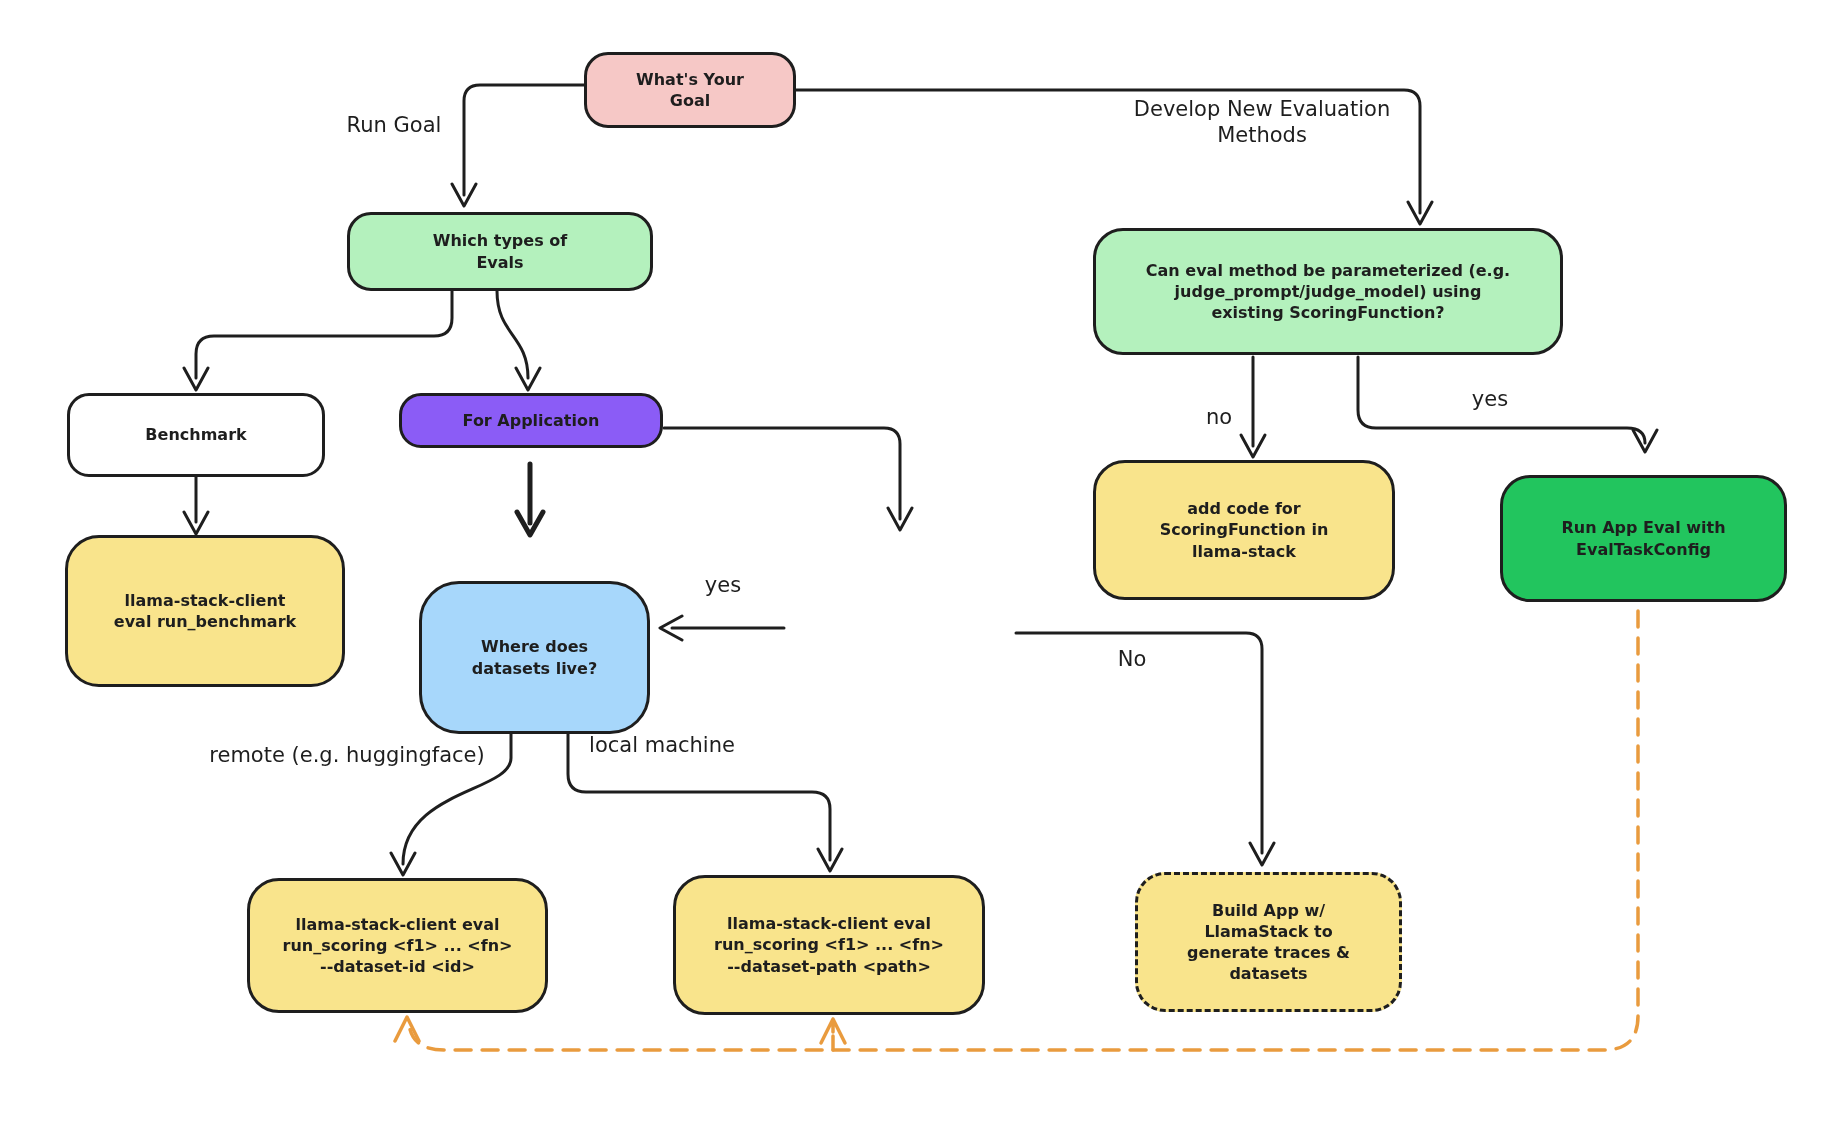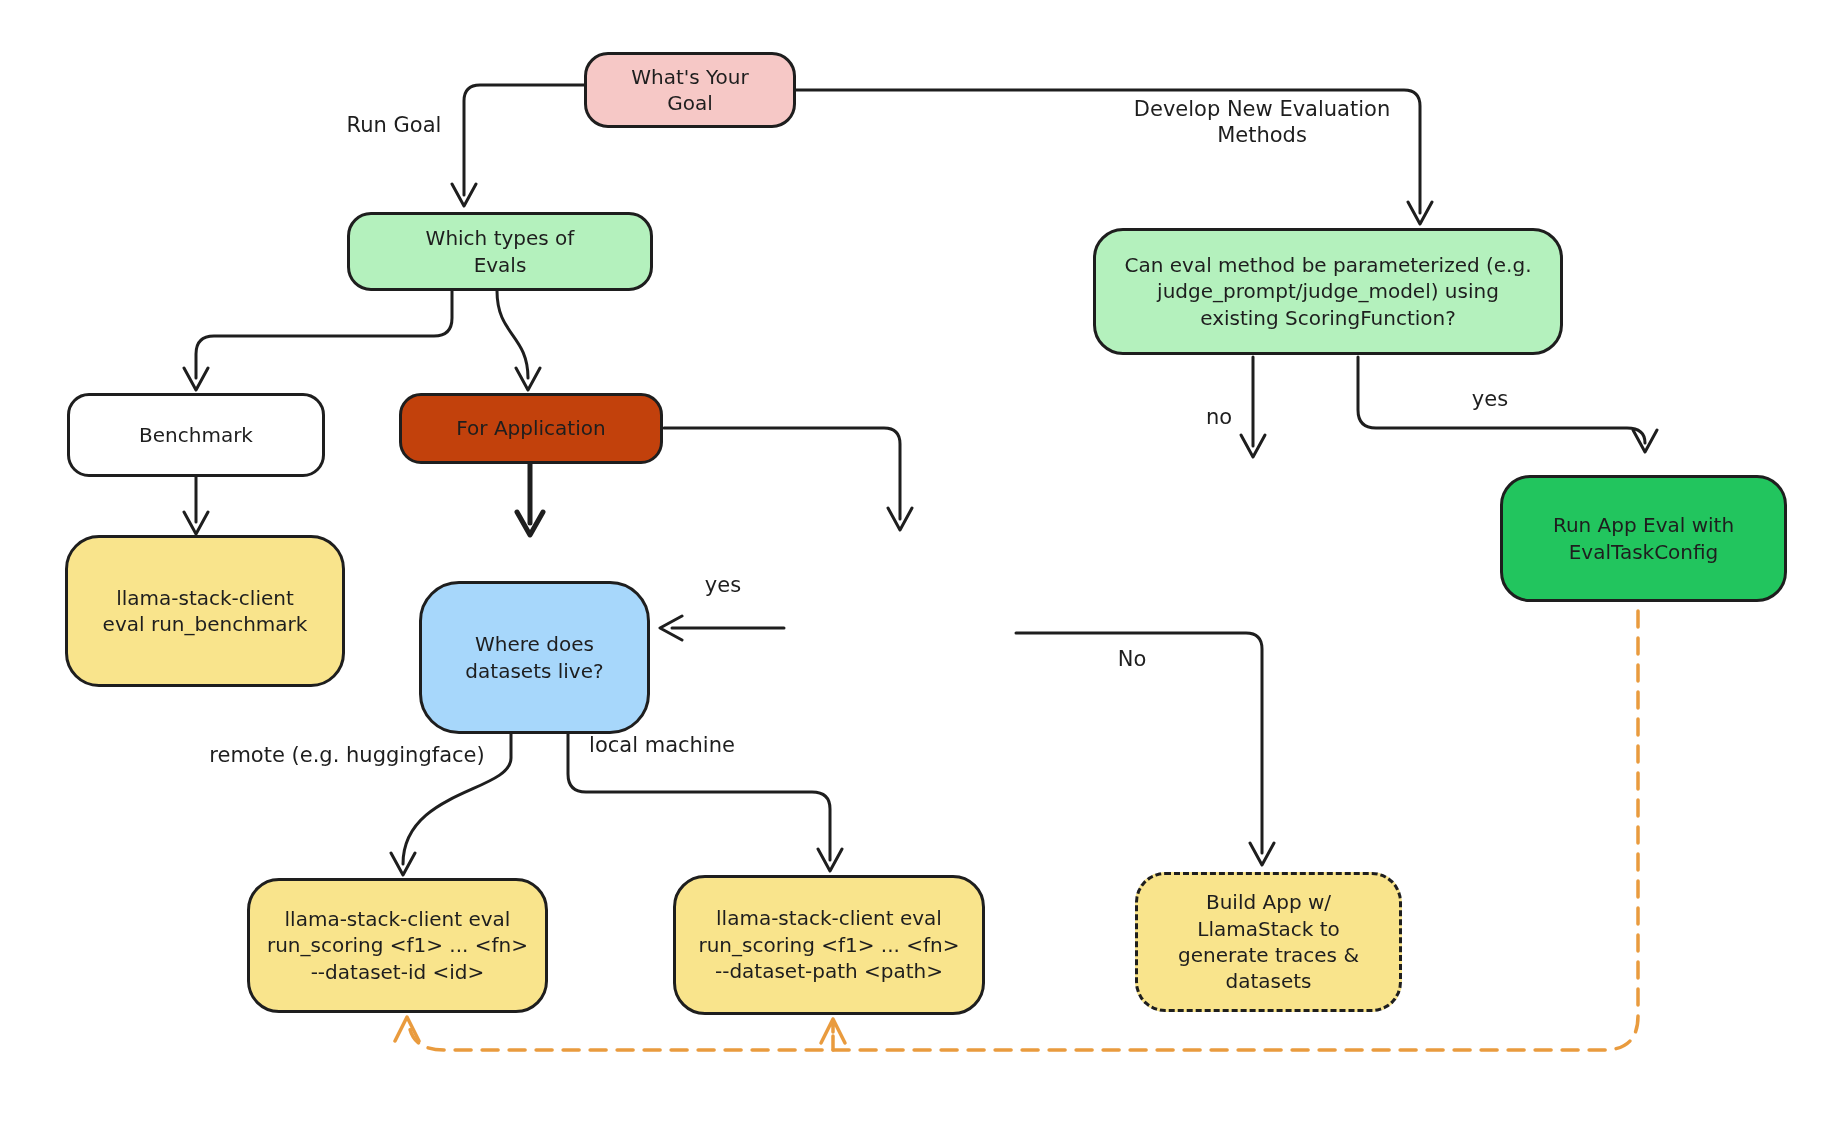--- a/index.html
+++ b/index.html
@@ -15,23 +15,24 @@
   #edges path{fill:none;stroke:var(--stroke,#1e1e1e);stroke-width:3;stroke-linecap:round;stroke-linejoin:round;}
   #edges path.bold{stroke-width:5;}
   #edges path.orange{stroke:var(--orange,#e99b3e);stroke-width:3.5;}
   #edges path.dashed{stroke-dasharray:16 11;}
   .node{
     position:absolute;
     box-sizing:border-box;
     border:3px solid var(--stroke,#1e1e1e);
     display:flex;align-items:center;justify-content:center;
     text-align:center;
-    font-size:20px;line-height:1.32;
+    font-size:16px;line-height:1.32;
     white-space:pre-line;
     padding:6px 10px;
+    font-weight:bold;
   }
   .elabel{
     position:absolute;
     transform:translateX(-50%);
     text-align:center;
     font-size:21px;line-height:1.25;
     white-space:pre-line;
   }
 </style>
 </head>
@@ -78,29 +79,32 @@
 
   <div class="node" style="left: 347px; top: 212px; width: 306px; height: 79px; border-radius: 24px; background: rgb(180, 241, 189);">Which types of
 Evals</div>
 
   <div class="node" style="left: 1093px; top: 228px; width: 470px; height: 127px; border-radius: 30px; background: rgb(180, 241, 189);">Can eval method be parameterized (e.g.
 judge_prompt/judge_model) using
 existing ScoringFunction?</div>
 
   <div class="node" style="left: 67px; top: 393px; width: 258px; height: 84px; border-radius: 22px; background: rgb(255, 255, 255);">Benchmark</div>
 
-  <div class="node" style="left: 399px; top: 393px; width: 264px; height: 71px; border-radius: 22px; background: #c2410c;">For Application</div>
+  <div class="node" style="left: 399px; top: 393px; width: 264px; height: 55px; border-radius: 22px; background: #8b5cf6;">For Application</div>
 
   <div class="node" style="left: 65px; top: 535px; width: 280px; height: 152px; border-radius: 34px; background: rgb(249, 228, 140);">llama-stack-client
 eval run_benchmark</div>
 
   <div class="node" style="left: 419px; top: 537px; width: 231px; height: 153px; border-radius: 40px; background: rgb(167, 215, 251); margin-top: 44px;">Where does
 datasets live?</div>
 
 
+  <div class="node" style="left: 1093px; top: 460px; width: 302px; height: 140px; border-radius: 32px; background: rgb(249, 228, 140);">add code for
+ScoringFunction in
+llama-stack</div>
 
   <div class="node" style="left: 1500px; top: 455px; width: 287px; height: 127px; border-radius: 30px; background: #22c55e; margin-top: 20px;">Run App Eval with
 EvalTaskConfig</div>
 
   <div class="node" style="left: 247px; top: 878px; width: 301px; height: 135px; border-radius: 32px; background: rgb(249, 228, 140);">llama-stack-client eval
 run_scoring &lt;f1&gt; ... &lt;fn&gt;
 --dataset-id &lt;id&gt;</div>
 
   <div class="node" style="left: 673px; top: 875px; width: 312px; height: 140px; border-radius: 32px; background: rgb(249, 228, 140);">llama-stack-client eval
 run_scoring &lt;f1&gt; ... &lt;fn&gt;

